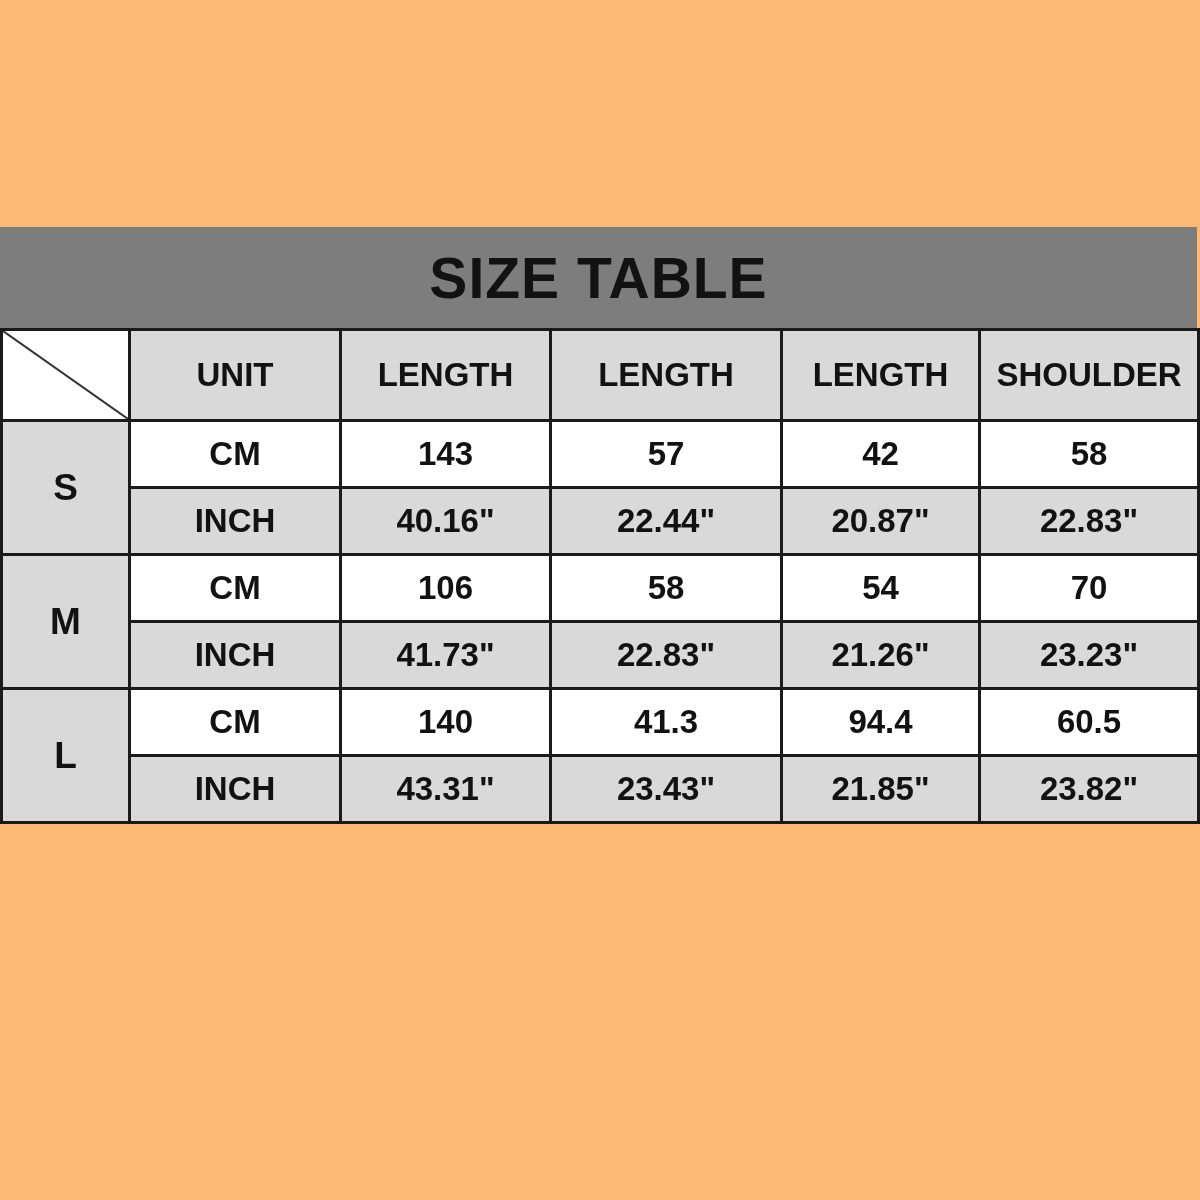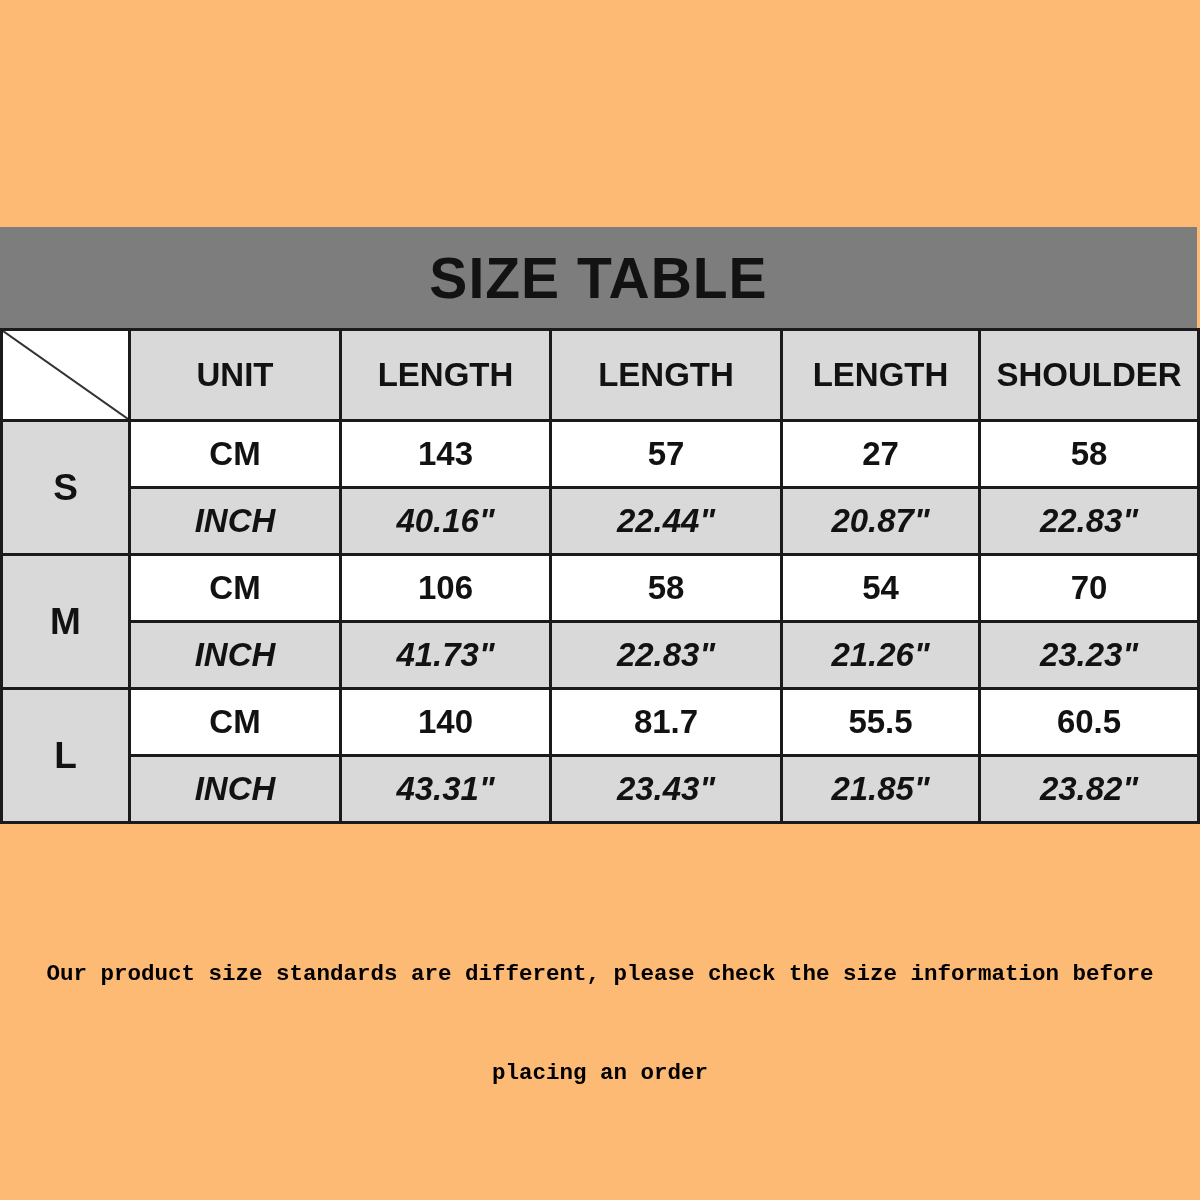--- a/index.html
+++ b/index.html
@@ -34,21 +34,21 @@
     font-weight:bold;color:#121212;
     font-size:33px;
     overflow:hidden;
   }
   .head-row th{height:88px;background:#d9d9d9;}
   .head-row th.diag-cell{background:#ffffff;position:relative;}
   .diag-cell svg{position:absolute;left:0;top:0;width:100%;height:100%;display:block;}
   .cm-row td, .cm-row{height:64px;}
   .inch-row td, .inch-row{height:64px;}
   .cm-row td{background:#ffffff;}
-  .inch-row td{background:#d9d9d9;font-style:italic;}
+  .inch-row td{background:#d9d9d9;}
   td.size-cell{background:#d9d9d9;font-size:37px;}
   
   .note{
     position:absolute;left:0;top:892px;width:1200px;
     text-align:center;
     font-family:"Liberation Mono", monospace;
     font-weight:bold;
     font-size:22.5px;line-height:33px;
     color:#000000;
     white-space:pre-wrap;
@@ -84,21 +84,21 @@
         <th>LENGTH</th>
         <th>LENGTH</th>
         <th>SHOULDER</th>
       </tr>
 
       <tr class="cm-row">
         <td class="size-cell" rowspan="2">S</td>
         <td>CM</td>
         <td>143</td>
         <td>57</td>
-        <td>27</td>
+        <td>42</td>
         <td>58</td>
       </tr>
       <tr class="inch-row">
         <td>INCH</td>
         <td>40.16"</td>
         <td>22.44"</td>
         <td>20.87"</td>
         <td>22.83"</td>
       </tr>
 
@@ -115,32 +115,28 @@
         <td>41.73"</td>
         <td>22.83"</td>
         <td>21.26"</td>
         <td>23.23"</td>
       </tr>
 
       <tr class="cm-row">
         <td class="size-cell" rowspan="2">L</td>
         <td>CM</td>
         <td>140</td>
-        <td>81.7</td>
-        <td>55.5</td>
+        <td>41.3</td>
+        <td>94.4</td>
         <td>60.5</td>
       </tr>
       <tr class="inch-row">
         <td>INCH</td>
         <td>43.31"</td>
         <td>23.43"</td>
         <td>21.85"</td>
         <td>23.82"</td>
       </tr>
     </tbody>
   </table>
 
-  <div class="note">
-    <div>Our product size standards are different, please check the size information before</div>
-    <div>placing an order</div>
-  </div>
 
 </div>
 
 </body></html>

